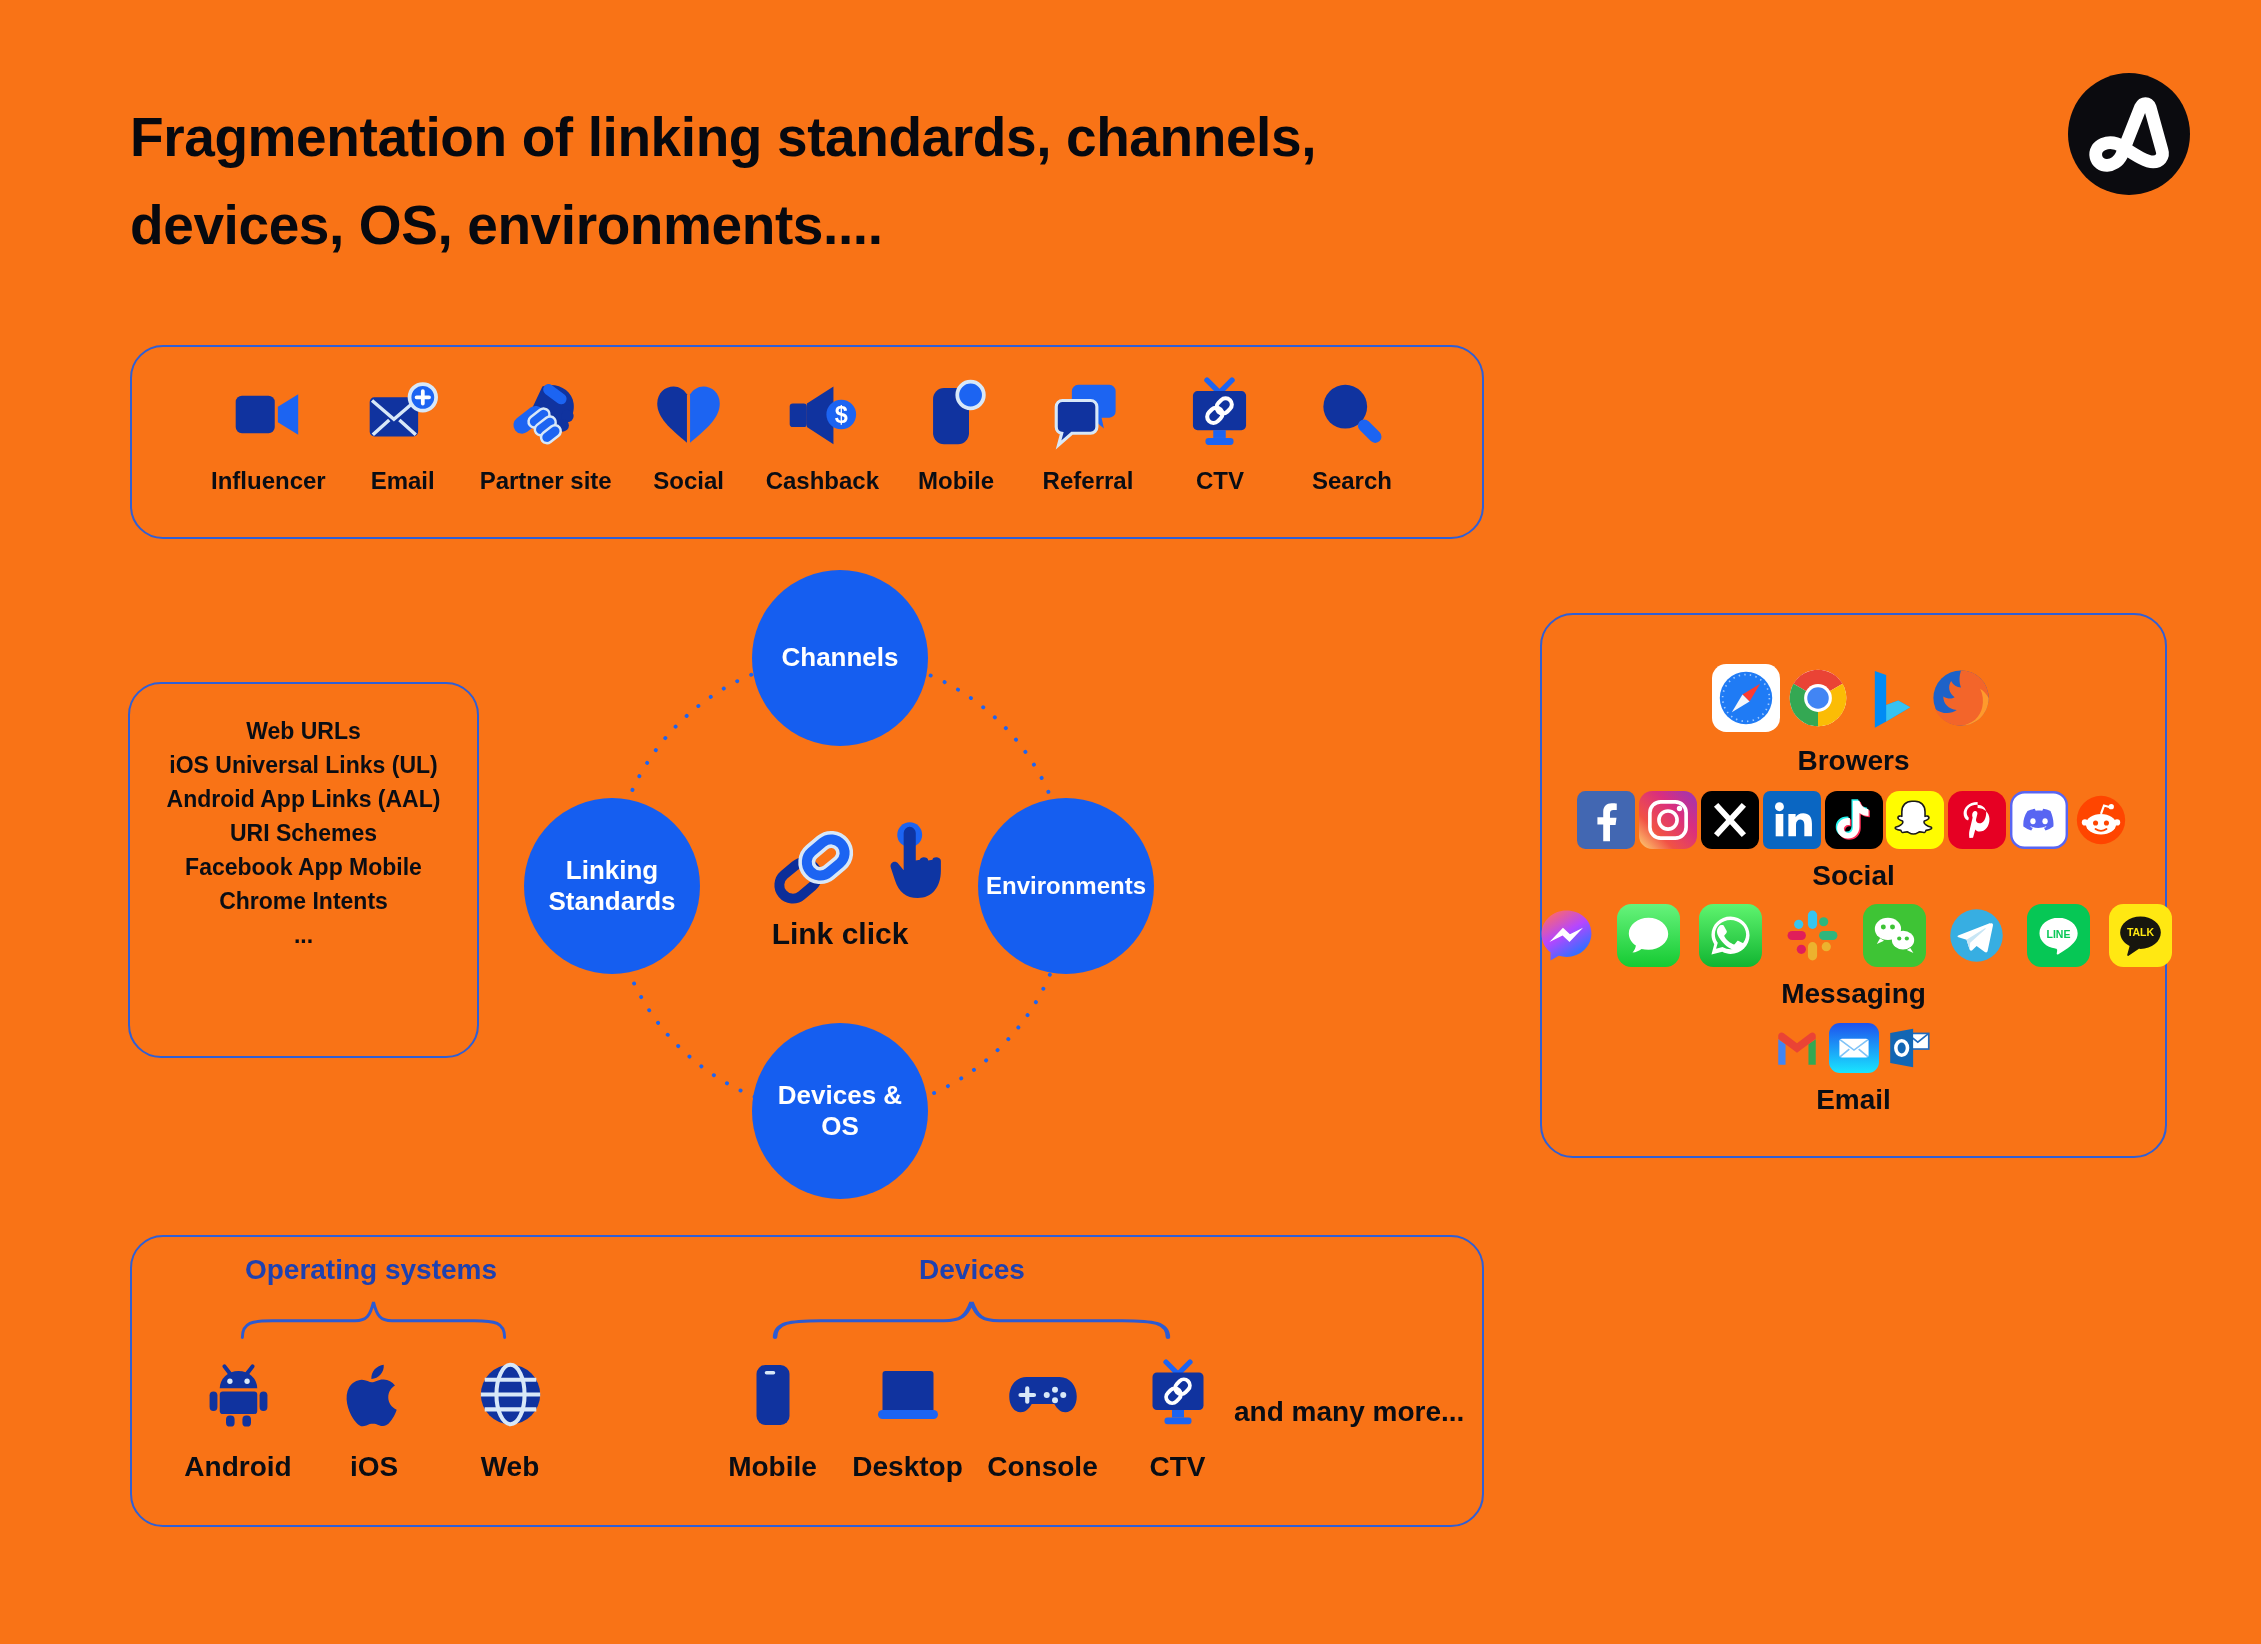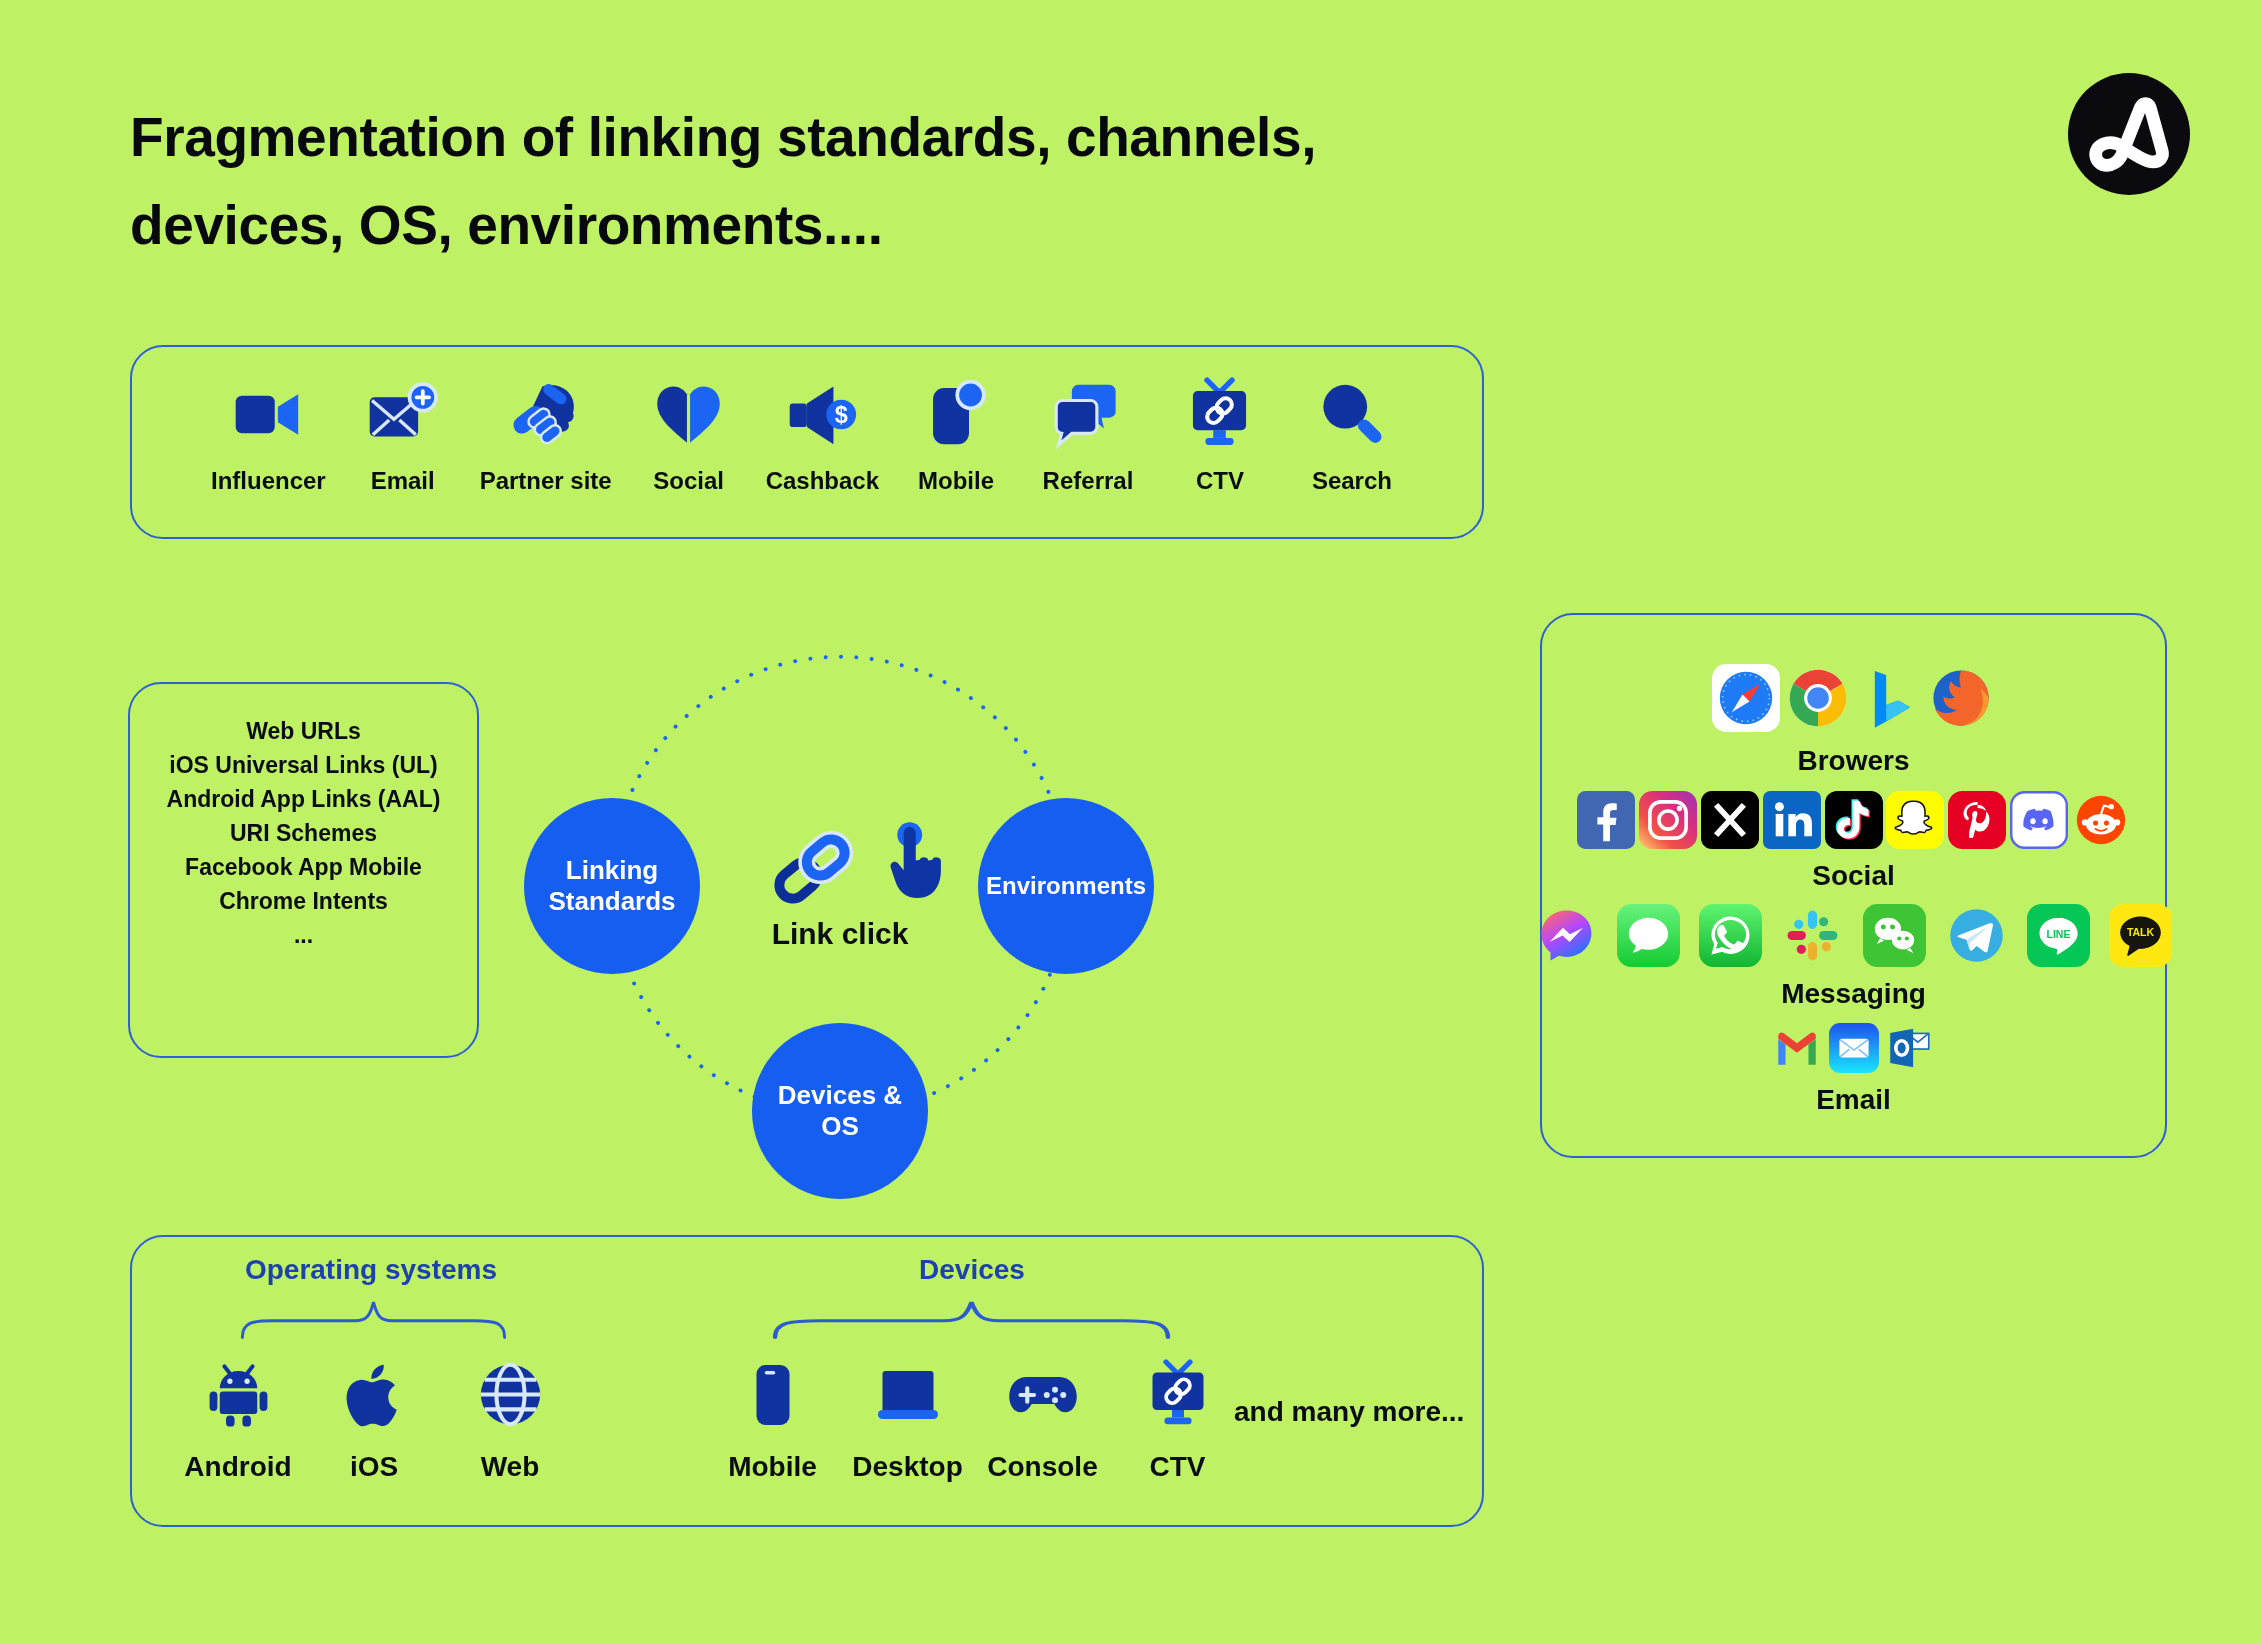--- a/index.html
+++ b/index.html
@@ -1,16 +1,16 @@
 <!DOCTYPE html>
 <html style="font-size:12.6px"><head>
 <meta charset="utf-8">
 <style>
   html,body{margin:0;padding:0;background:#d8e8f8;}
-  #canvas{position:relative;width:2261px;height:1645px;background:#bef264;overflow:hidden;
+  #canvas{position:relative;width:2261px;height:1645px;background:#f97316;overflow:hidden;
           font-family:"Liberation Sans",sans-serif;}
   .box{position:absolute;border:2.4px solid #2f5fd6;border-radius:33px;background:transparent;box-sizing:border-box;}
   .lbl{font-weight:700;color:#0a0d14;text-align:center;}
   .title{position:absolute;left:130px;top:93px;font-size:55px;line-height:1.6;font-weight:700;
          color:#07090f;white-space:pre-line;letter-spacing:-0.4px;}
   
   .chanrow{display:flex;justify-content:space-between;padding:28px 75px 0 79px;}
   .chan{display:flex;flex-direction:column;align-items:center;min-width:110px;}
   .chan .ic{height:79px;display:flex;align-items:center;justify-content:center;}
   .chan .lbl{font-size:24px;margin-top:12.6px;white-space:nowrap;}
@@ -193,20 +193,21 @@
         <div class="lbl">Search</div>
       </div>
 
     </div>
   </div>
 
   <svg width="502" height="502" viewBox="0 0 640 640" style="position:absolute;left:589px;top:634px">
     <circle cx="320" cy="320" r="291" fill="none" stroke="#1c64f2" stroke-width="5" stroke-dasharray="0.1 19.5" stroke-linecap="round"></circle>
   </svg>
 
+  <div class="node" style="left:752px;top:570px">Channels</div>
   <div class="node" style="left:524px;top:798px">Linking
 Standards</div>
   <div class="node small" style="left:978px;top:798px">Environments</div>
   <div class="node" style="left:752px;top:1023px">Devices &amp;
 OS</div>
 
   <svg width="86" height="86" viewBox="0 0 48 48" style="position:absolute;left:769px;top:826px">
     <g transform="rotate(-40 24 24)" fill="none">
       <rect x="2.5" y="16.5" width="23" height="15" rx="7.5" stroke="#0c2e99" stroke-width="5.5"></rect>
       <rect x="22.5" y="16.5" width="23" height="15" rx="7.5" stroke="#d8e8f8" stroke-width="9.5"></rect>

